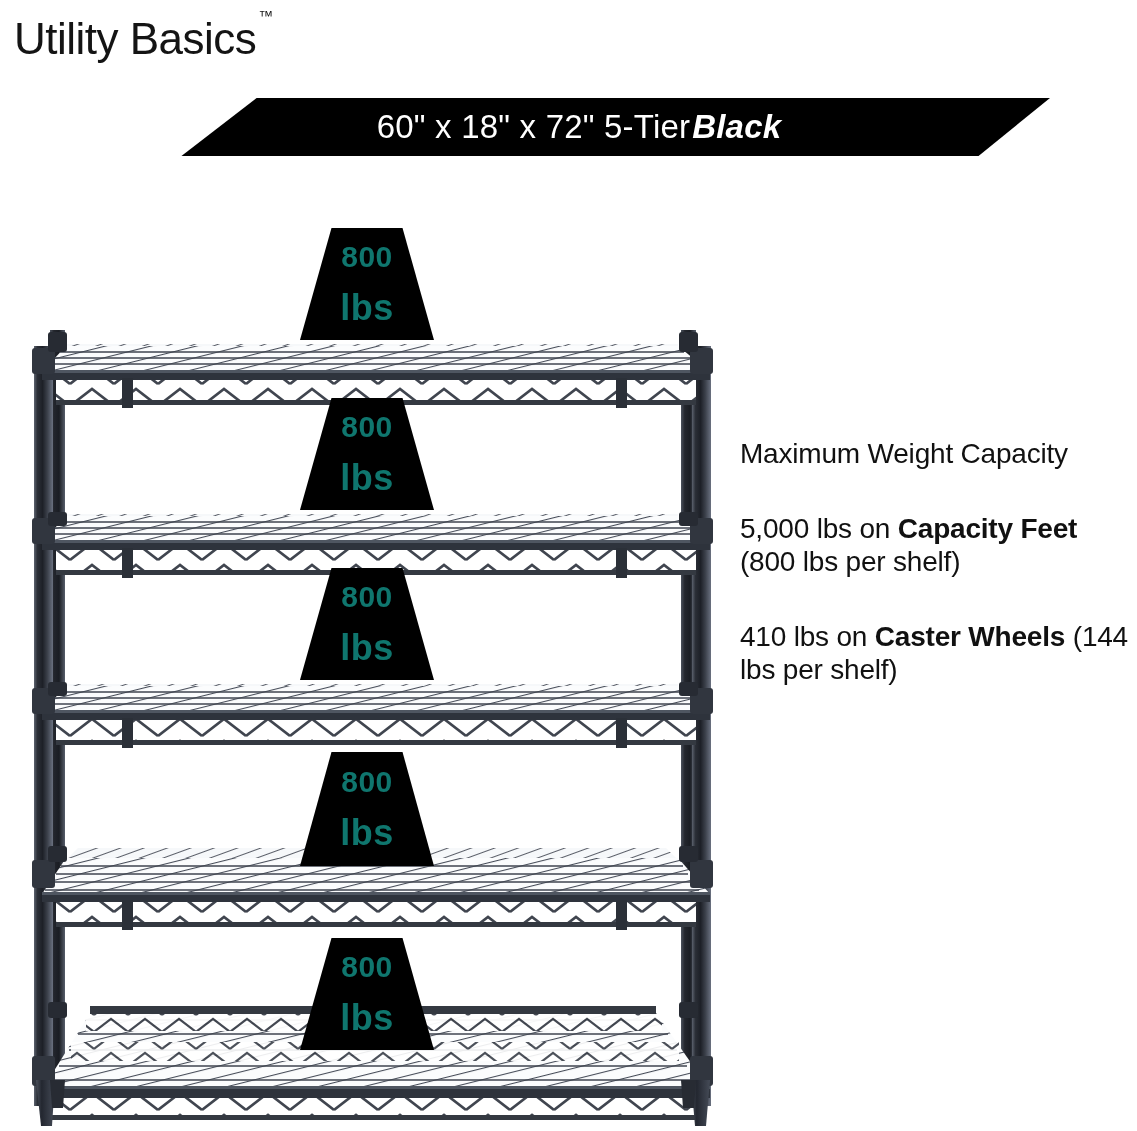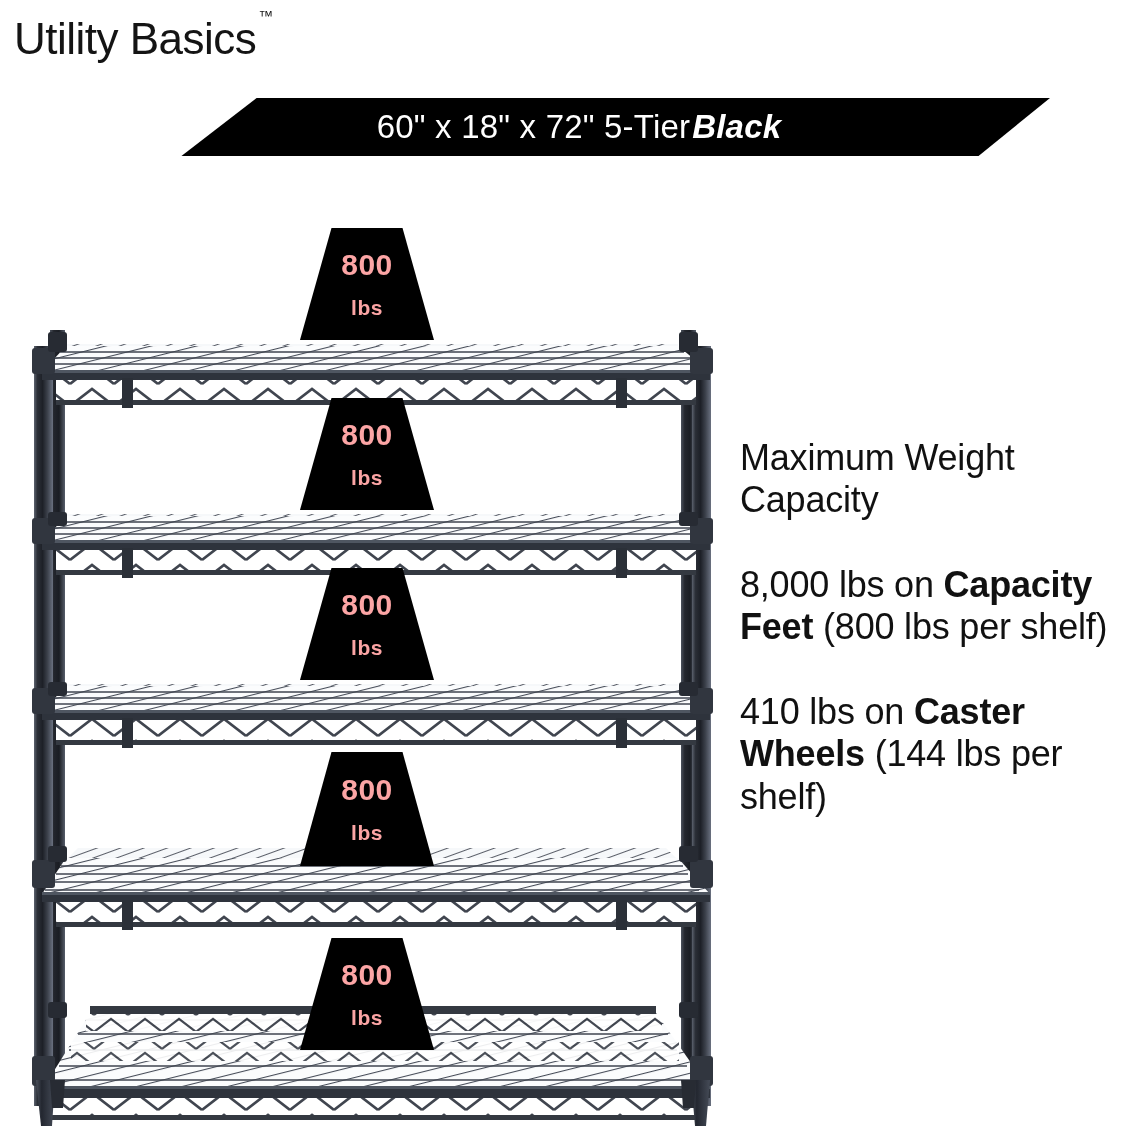--- a/index.html
+++ b/index.html
@@ -91,42 +91,42 @@
     height: 811px;
   }
   .rack svg { display: block; }
 
   
   .badge {
     position: absolute;
     background: #000000;
     -webkit-clip-path: polygon(23.5% 0%, 76.5% 0%, 100% 100%, 0% 100%);
     clip-path: polygon(23.5% 0%, 76.5% 0%, 100% 100%, 0% 100%);
-    color: #fca5a5;
+    color: #0f766e;
     display: flex;
     flex-direction: column;
     align-items: center;
     justify-content: center;
     font-weight: 700;
     line-height: 1.12;
     text-align: center;
   }
   .badge .amt { font-size: 30px; letter-spacing: 0.5px; }
-  .badge .unit { font-size: 21px; letter-spacing: 0.5px; margin-top: 14px; }
+  .badge .unit { font-size: 36px; letter-spacing: 0.5px; margin-top: 14px; }
 
   
   .copy {
     position: absolute;
     left: 740px;
     top: 437px;
     width: 392px;
   }
   .copy p {
     margin: 0;
-    font-size: 36px;
+    font-size: 28px;
     line-height: 1.18;
     color: #111111;
     letter-spacing: -0.2px;
   }
   .copy .heading { margin-bottom: 42px; }
   .copy .para { margin-bottom: 42px; }
   .copy b { font-weight: 700; }
 </style>
 </head>
 <body>
@@ -355,16 +355,16 @@
 </div>
 
 <div class="badge" style="left:300px; top:938px; width:134px; height:112px;">
   <span class="amt">800</span>
   <span class="unit">lbs</span>
 </div>
 
 <div class="copy">
   <p class="heading">Maximum Weight Capacity</p>
 
-  <p class="para"><span>8,000 lbs on </span><b>Capacity Feet</b><span> (800 lbs per shelf)</span></p>
+  <p class="para"><span>5,000 lbs on </span><b>Capacity Feet</b><span> (800 lbs per shelf)</span></p>
 
   <p class="para"><span>410 lbs on </span><b>Caster Wheels</b><span> (144 lbs per shelf)</span></p>
 </div>
 
 </body></html>

